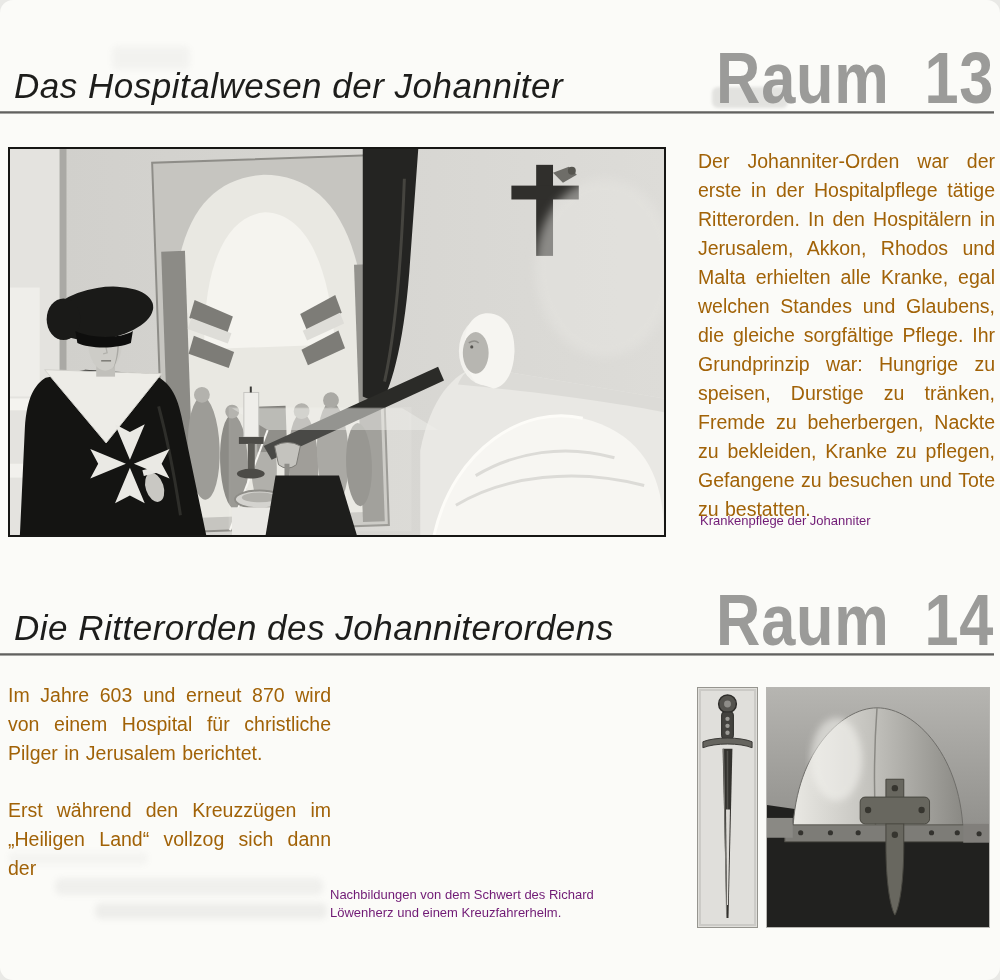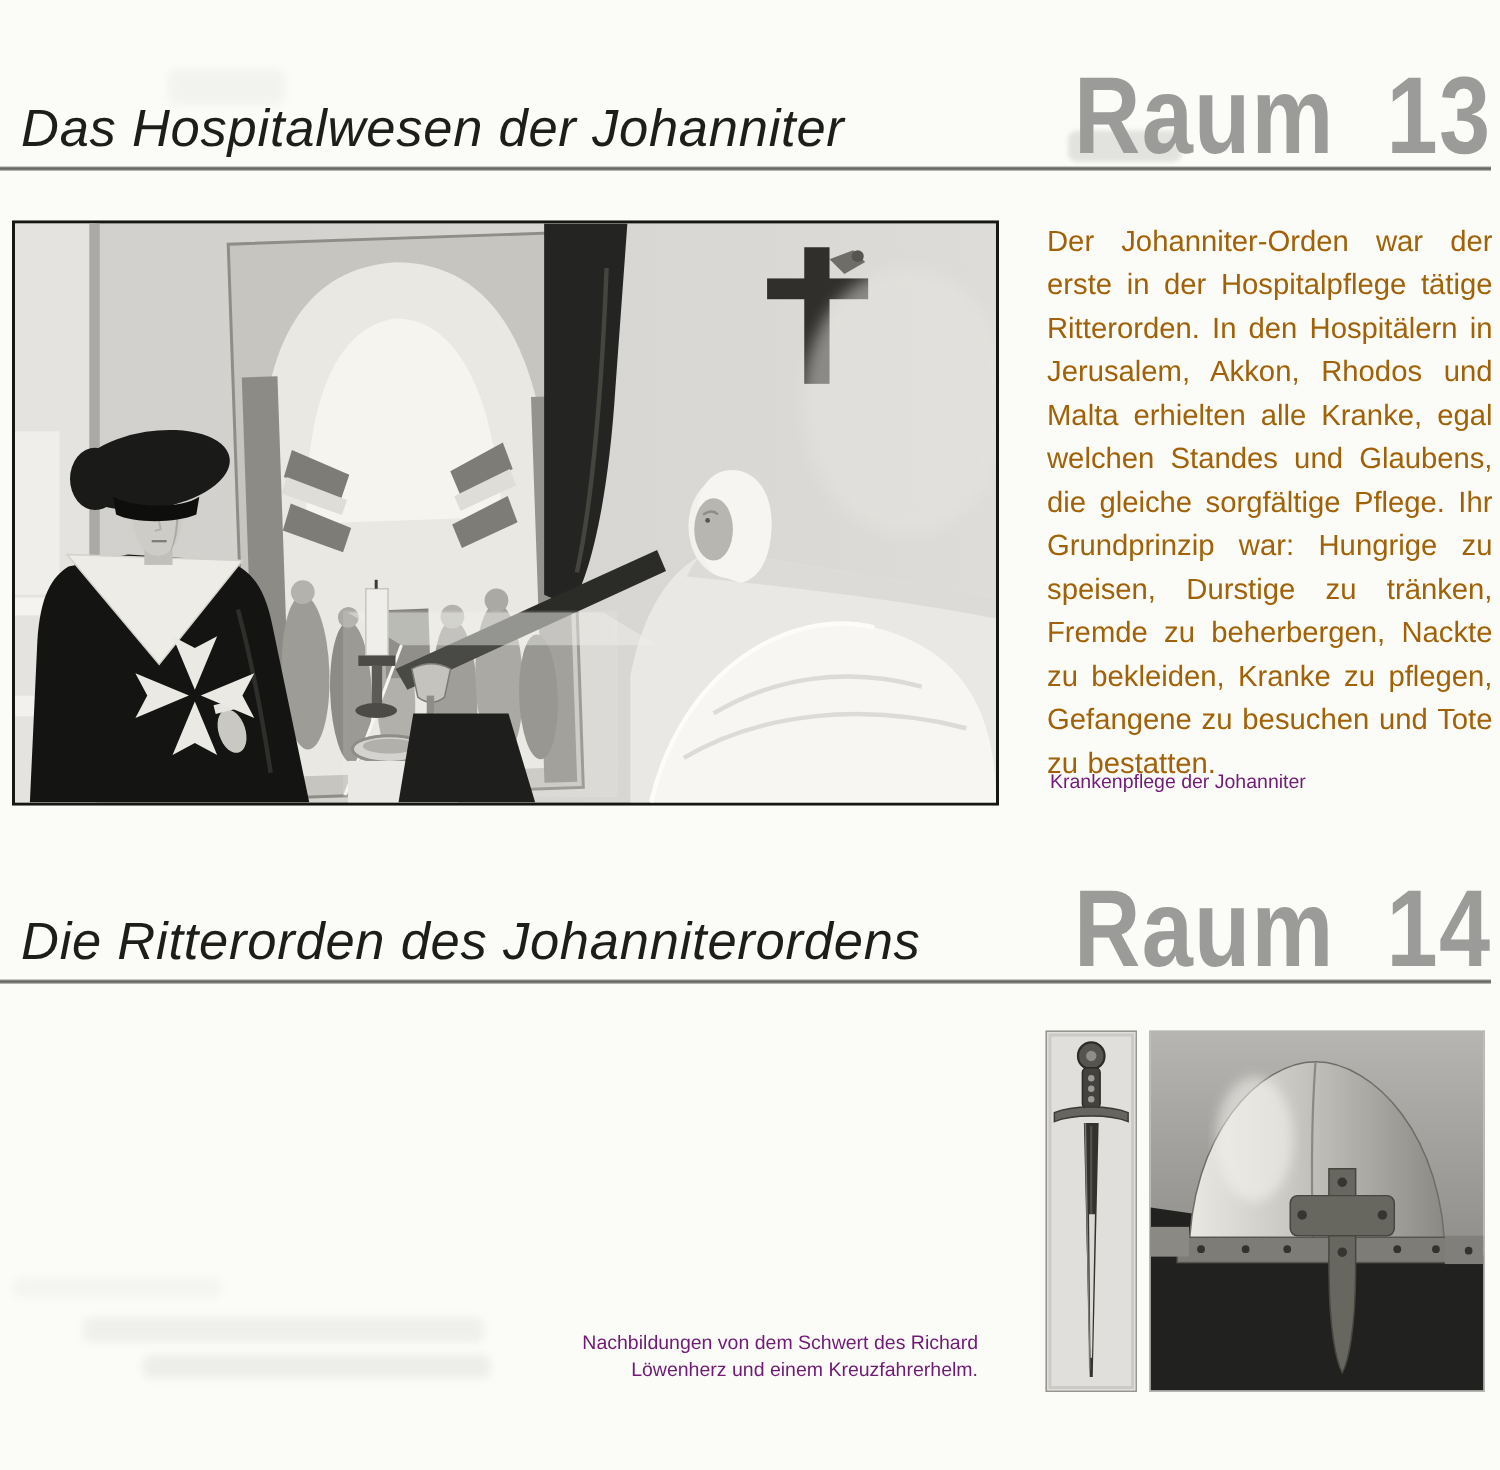--- a/index.html
+++ b/index.html
@@ -1,20 +1,21 @@
 <!DOCTYPE html>
 <html lang="de"><head>
 <meta charset="utf-8">
 <style>
   html,body{margin:0;padding:0;background:#e9e9e6;}
   .page{
     position:relative;width:1000px;height:980px;margin:0 auto;
     background:#fbfbf8;overflow:hidden;
     font-family:"Liberation Sans","DejaVu Sans",sans-serif;
     color:#3c3c3a;
+    border-radius:13px;
   }
   
   .sec-title{
     position:absolute;left:14px;
     font-style:italic;font-size:35px;letter-spacing:.5px;
     color:#1d1d1b;white-space:nowrap;
   }
   .room-label{
     position:absolute;right:6px;
     font-weight:700;font-size:73px;line-height:64px;
@@ -200,21 +201,25 @@
 
   <div class="body-col" style="left:698px;top:147px;width:297px;">
     <p>Der Johanniter-Orden war der erste in der Hospitalpflege tätige Ritterorden. In den Hospitälern in Jerusalem, Akkon, Rhodos und Malta erhielten alle Kranke, egal welchen Standes und Glaubens, die gleiche sorgfältige Pflege. Ihr Grundprinzip war: Hungrige zu speisen, Durstige zu tränken, Fremde zu beherbergen, Nackte zu bekleiden, Kranke zu pflegen, Gefangene zu besuchen und Tote zu bestatten.</p>
   </div>
   <div class="caption" style="left:700px;top:512px;">Krankenpflege der Johanniter</div>
 
   <div class="sec-title" style="top:608px;">Die Ritterorden des Johanniterordens</div>
   <div class="room-label" style="top:588px;">Raum 14</div>
   <div class="rule" style="top:653px;"></div>
 
-  <div class="caption" style="left:330px;top:886px;width:322px;text-align:right;">Nachbildungen von dem Schwert des Richard Löwenherz und einem Kreuzfahrerhelm.</div>
+  <div class="body-col" style="left:8px;top:681px;width:323px;">
+    <p>Im Jahre 603 und erneut 870 wird von einem Hospital für christliche Pilger in Jerusalem berichtet.</p>
+    <p>Erst während den Kreuzzügen im „Heiligen Land“ vollzog sich dann der</p>
+  </div>
+  <div class="caption" style="left:330px;top:886px;width:322px;">Nachbildungen von dem Schwert des Richard Löwenherz und einem Kreuzfahrerhelm.</div>
 
   <div class="ghost" style="left:55px;top:878px;width:268px;height:17px;opacity:.10;"></div>
   <div class="ghost" style="left:95px;top:903px;width:232px;height:16px;opacity:.12;"></div>
   <div class="ghost" style="left:8px;top:852px;width:140px;height:13px;opacity:.06;"></div>
 
   <div class="photo" id="photo-sword">
     <svg viewBox="0 0 60 240" preserveAspectRatio="none">
       <rect x="0" y="0" width="60" height="240" fill="#e0dfdb"></rect>
       <rect x="2" y="2" width="56" height="236" fill="none" stroke="#cbcac6" stroke-width="2"></rect>
 

